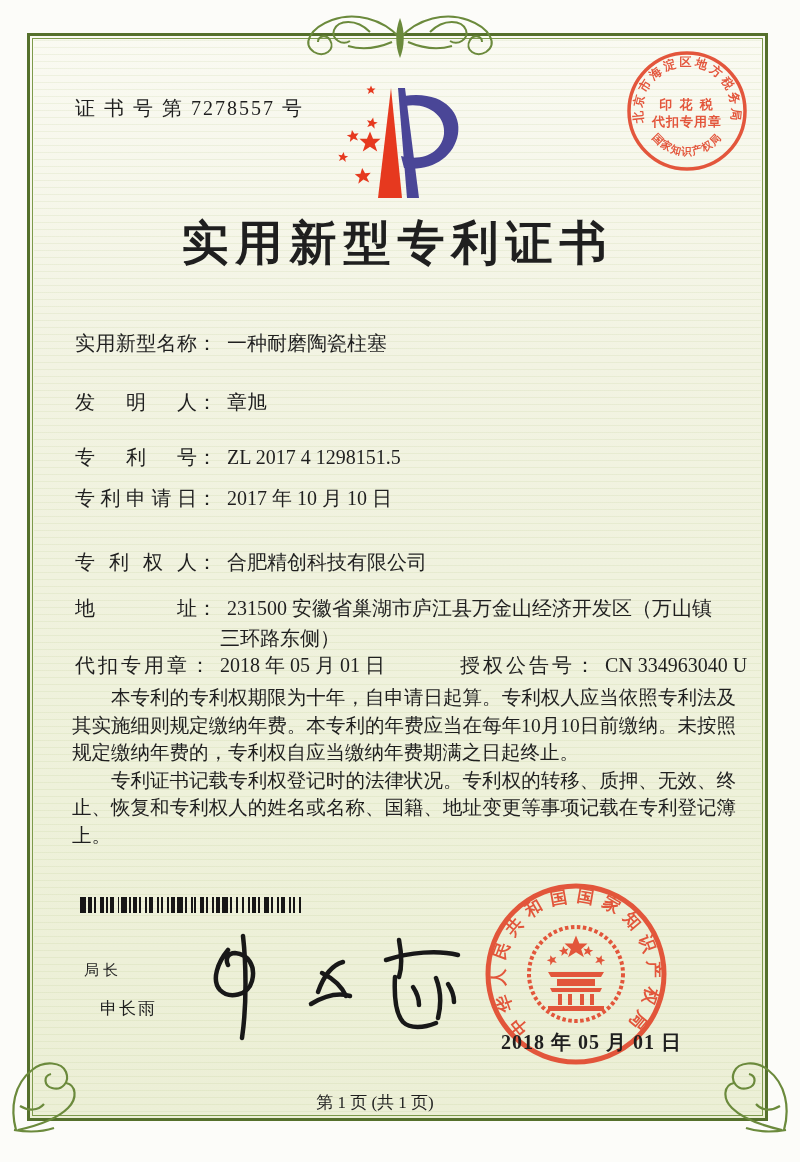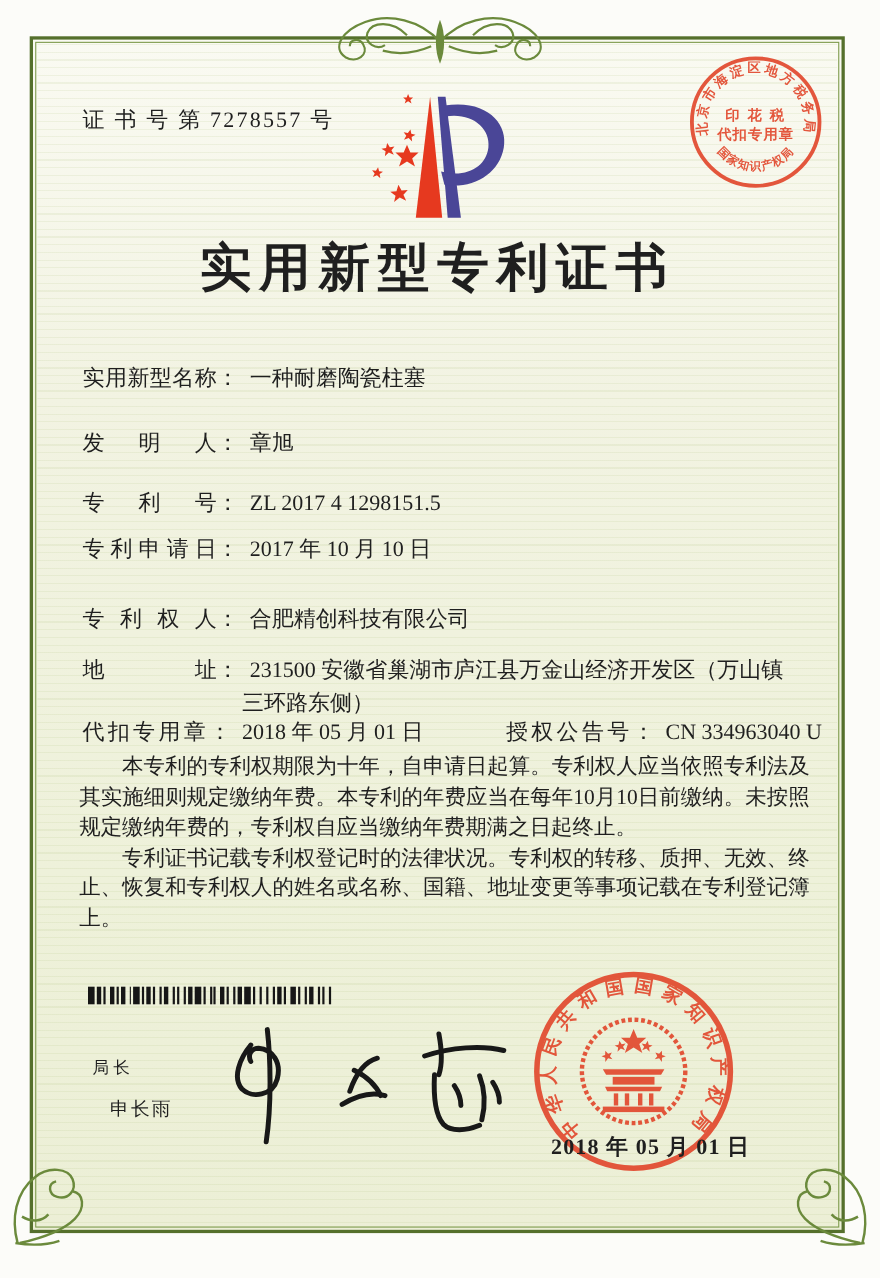--- a/index.html
+++ b/index.html
@@ -193,14 +193,15 @@
       <rect x="-18" y="20" width="4" height="11"></rect>
       <rect x="-8" y="20" width="4" height="11"></rect>
       <rect x="4" y="20" width="4" height="11"></rect>
       <rect x="14" y="20" width="4" height="11"></rect>
       <rect x="-28" y="32" width="56" height="5"></rect>
     </g>
   </svg>
 
   <div class="abs seal-date">2018 年 05 月 01 日</div>
 
+  <div class="abs footer">第 1 页 (共 1 页)</div>
 
 </div>
 
 </body></html>

